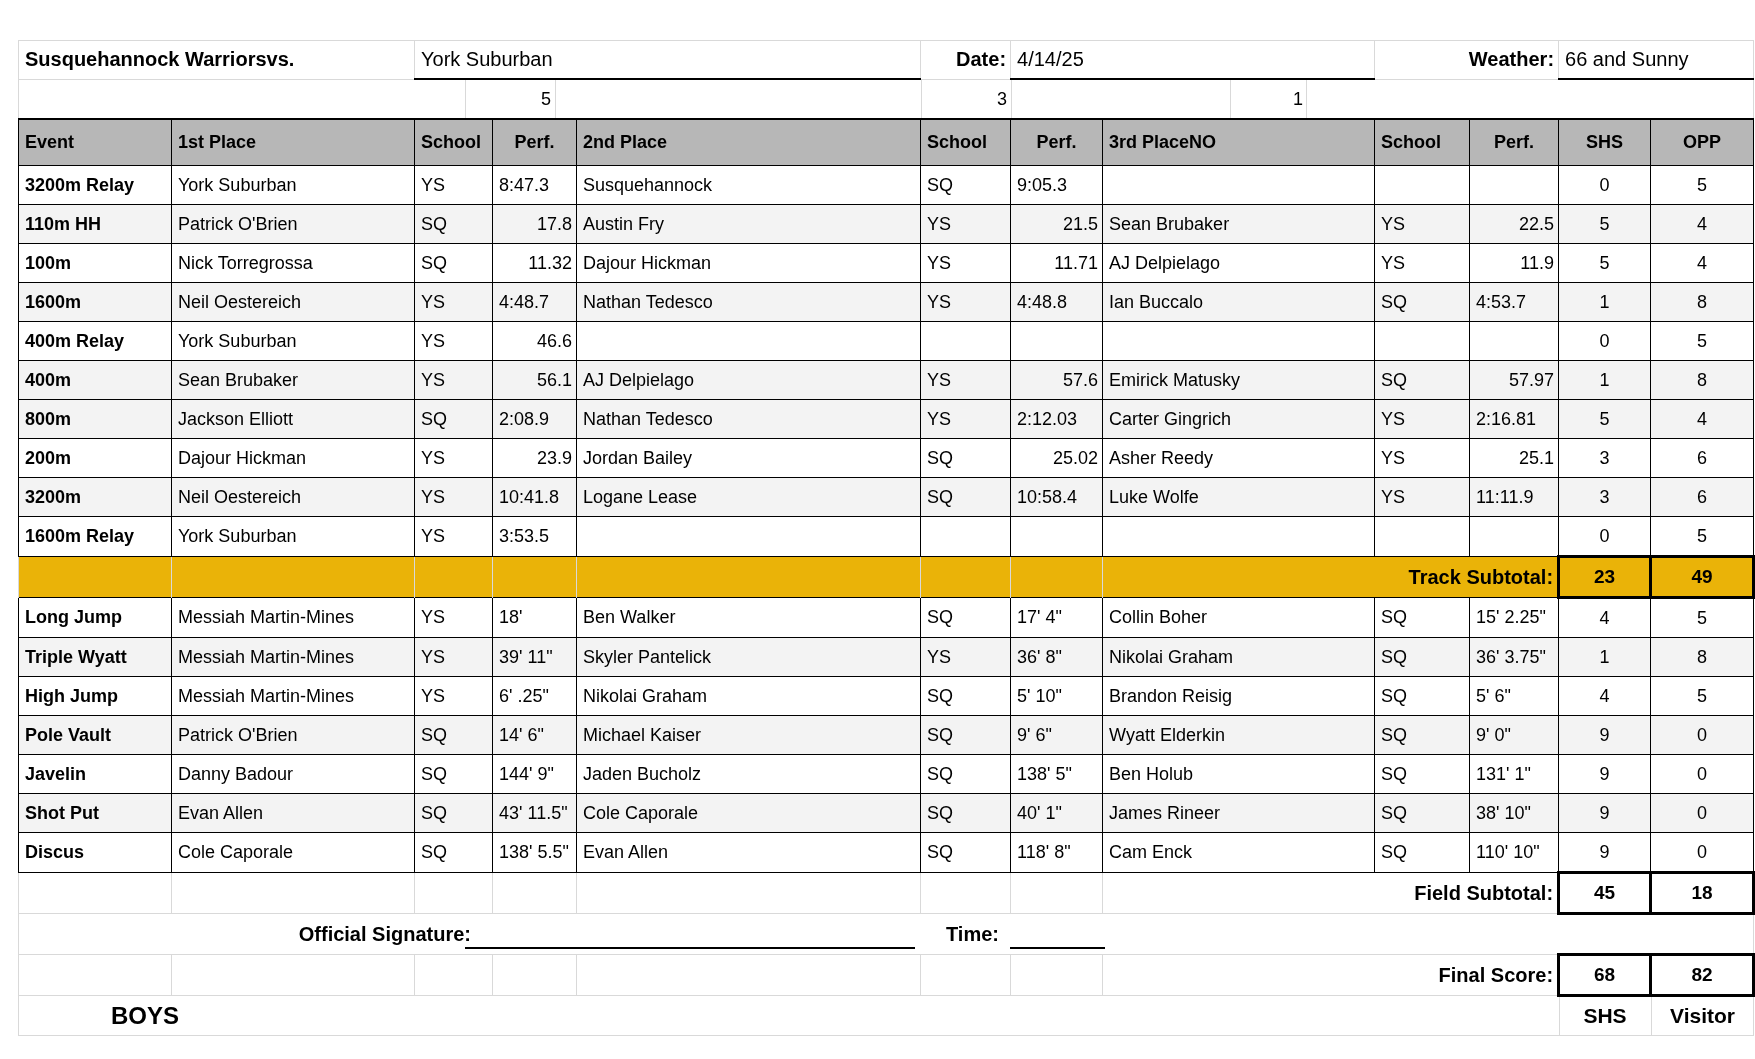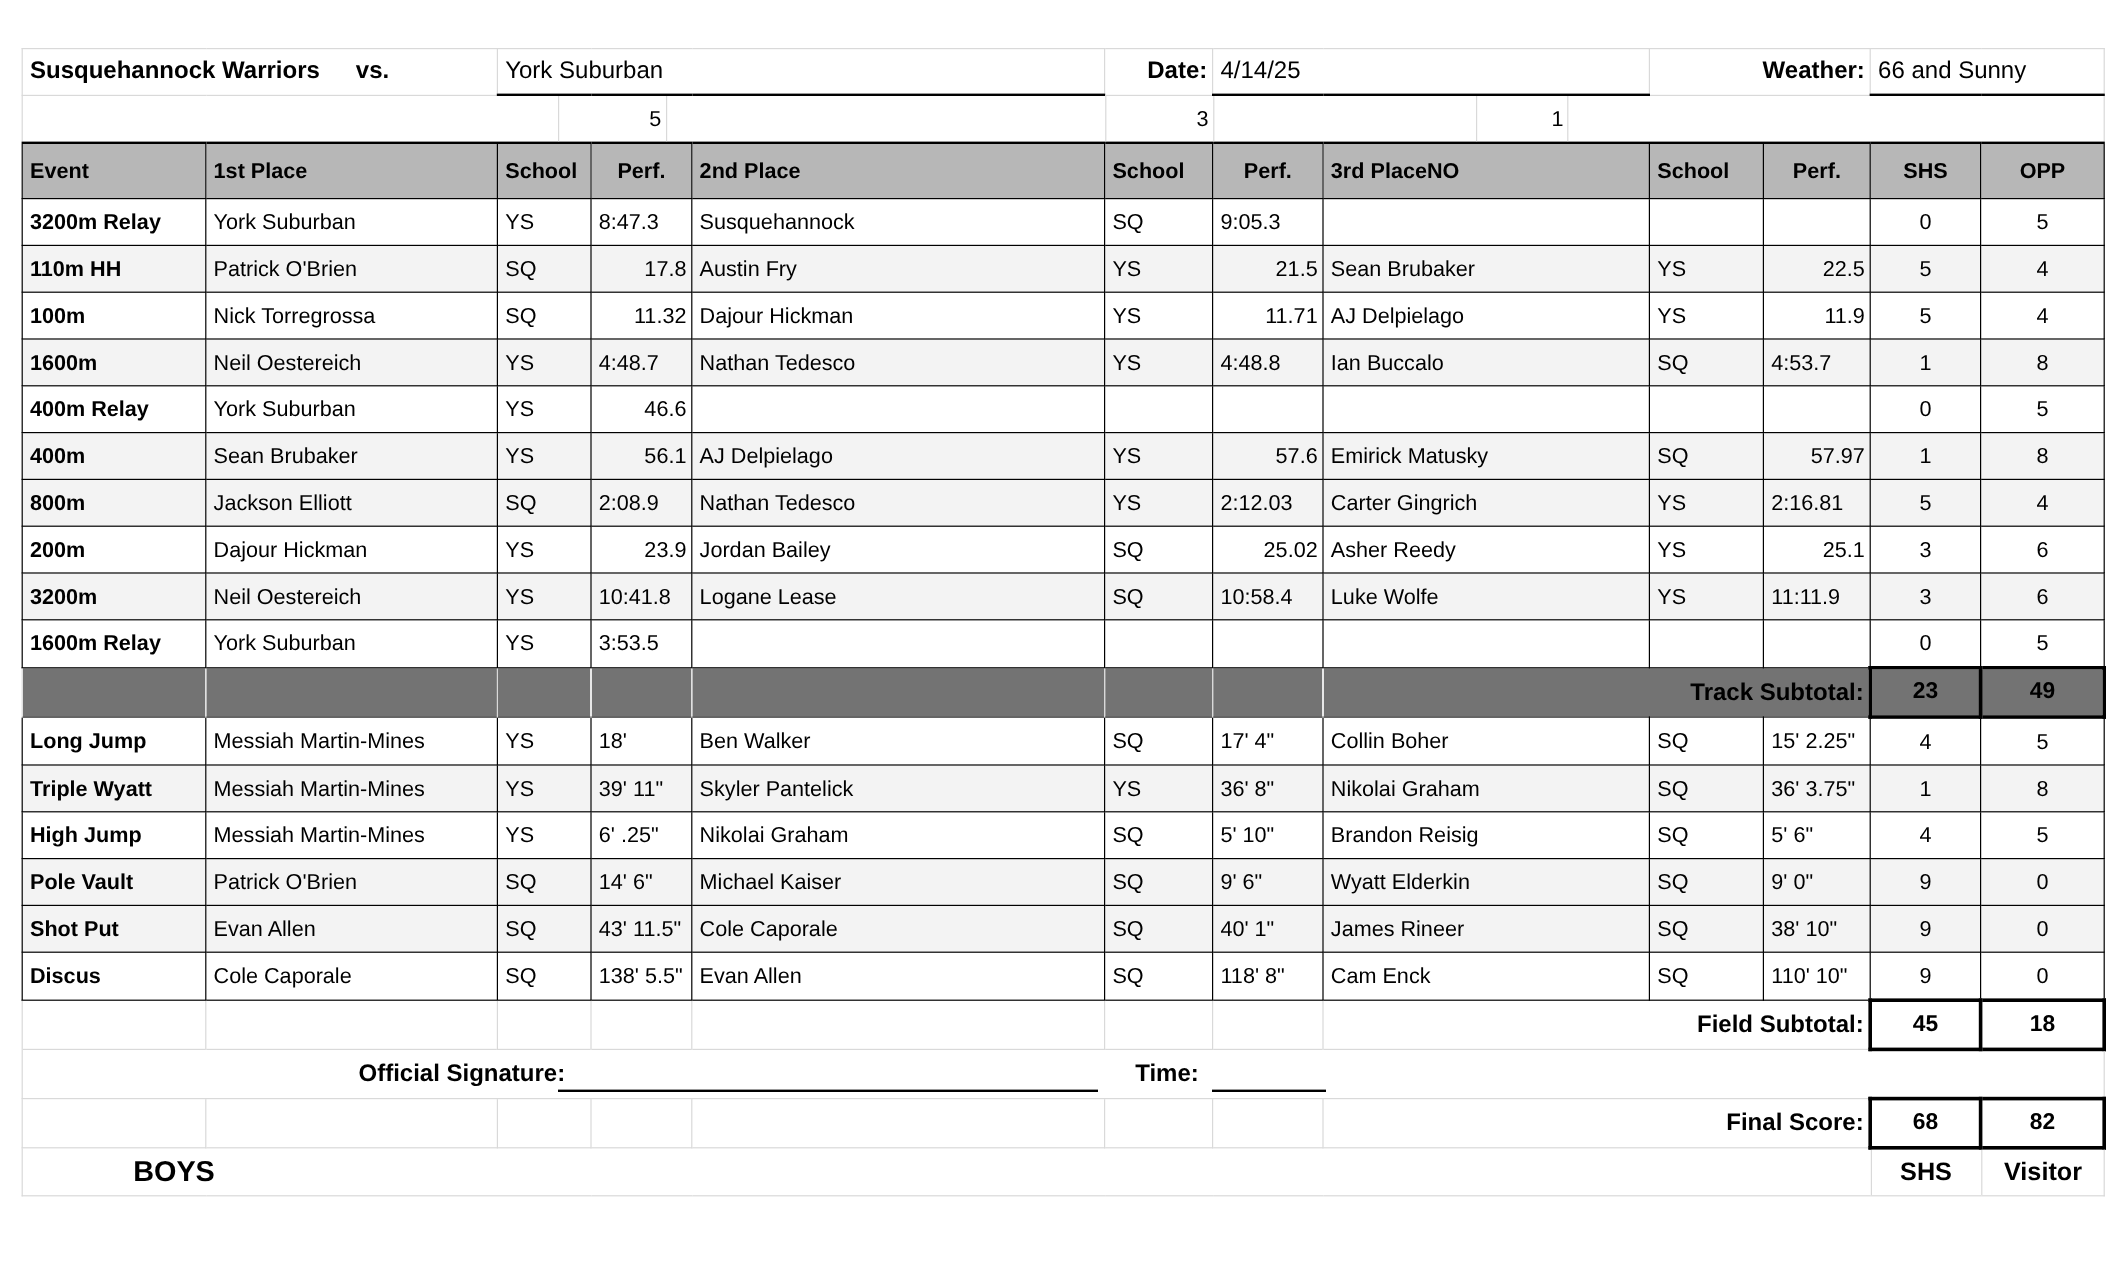--- a/index.html
+++ b/index.html
@@ -11,38 +11,38 @@
     position:absolute;left:18px;top:40px;width:1735px;
     border-collapse:collapse;table-layout:fixed;
   }
   td,th{
     padding:0 6px;height:38px;overflow:hidden;white-space:nowrap;
     font-size:18px;vertical-align:middle;text-align:left;
   }
   
   tr.title-row td{height:37px;font-size:20px;border:1px solid #d9d9d9;}
   tr.title-row td.teams{font-weight:bold;}
-  tr.title-row td.teams .vs{margin-left:30px;}
+  tr.title-row td.teams .vs{}
   tr.title-row td.lbl{font-weight:bold;text-align:right;padding-right:4px;}
   .uline{border-bottom:2px solid #000 !important;}
   
   tr.header-row th{
     height:45px;background:#b7b7b7;border:1px solid #000;border-top:2px solid #000;
     font-weight:bold;
   }
   th.ctr{text-align:center;}
   
   tr.data td{border:1px solid #000;}
   tr.alt td{background:#f3f3f3;}
   td.event{font-weight:bold;}
   td.num{text-align:right;padding-right:4px;}
   td.ctr{text-align:center;}
   
   tr.subtotal td{border-left:1px solid #d9d9d9;border-right:1px solid #d9d9d9;border-top:none;border-bottom:none;}
-  tr.shade td{background:#737373;}
+  tr.shade td{background:#eab308;}
   td.slabel{text-align:right;font-weight:bold;font-size:20px;padding-right:4px;border-left:none !important;border-right:none !important;}
   td.box{border:3px solid #000 !important;font-weight:bold;text-align:center;font-size:19px;}
   
   tr.gray-row td{border:1px solid #d9d9d9;}
   
   td.free{position:relative;padding:0;border:1px solid #d9d9d9;}
   .pos{position:absolute;top:0;height:38px;line-height:38px;white-space:nowrap;}
   .ra{text-align:right;}
   .ca{text-align:center;}
   .b{font-weight:bold;}
@@ -320,20 +320,34 @@
         <td>14' 6"</td>
         <td class="name">Michael Kaiser</td>
         <td class="school">SQ</td>
         <td>9' 6"</td>
         <td class="name">Wyatt Elderkin</td>
         <td class="school">SQ</td>
         <td>9' 0"</td>
         <td class="ctr">9</td>
         <td class="ctr">0</td>
       </tr>
+      <tr class="data">
+        <td class="event">Javelin</td>
+        <td class="name">Danny Badour</td>
+        <td class="school">SQ</td>
+        <td>144' 9"</td>
+        <td class="name">Jaden Bucholz</td>
+        <td class="school">SQ</td>
+        <td>138' 5"</td>
+        <td class="name">Ben Holub</td>
+        <td class="school">SQ</td>
+        <td>131' 1"</td>
+        <td class="ctr">9</td>
+        <td class="ctr">0</td>
+      </tr>
       <tr class="data alt">
         <td class="event">Shot Put</td>
         <td class="name">Evan Allen</td>
         <td class="school">SQ</td>
         <td>43' 11.5"</td>
         <td class="name">Cole Caporale</td>
         <td class="school">SQ</td>
         <td>40' 1"</td>
         <td class="name">James Rineer</td>
         <td class="school">SQ</td>

